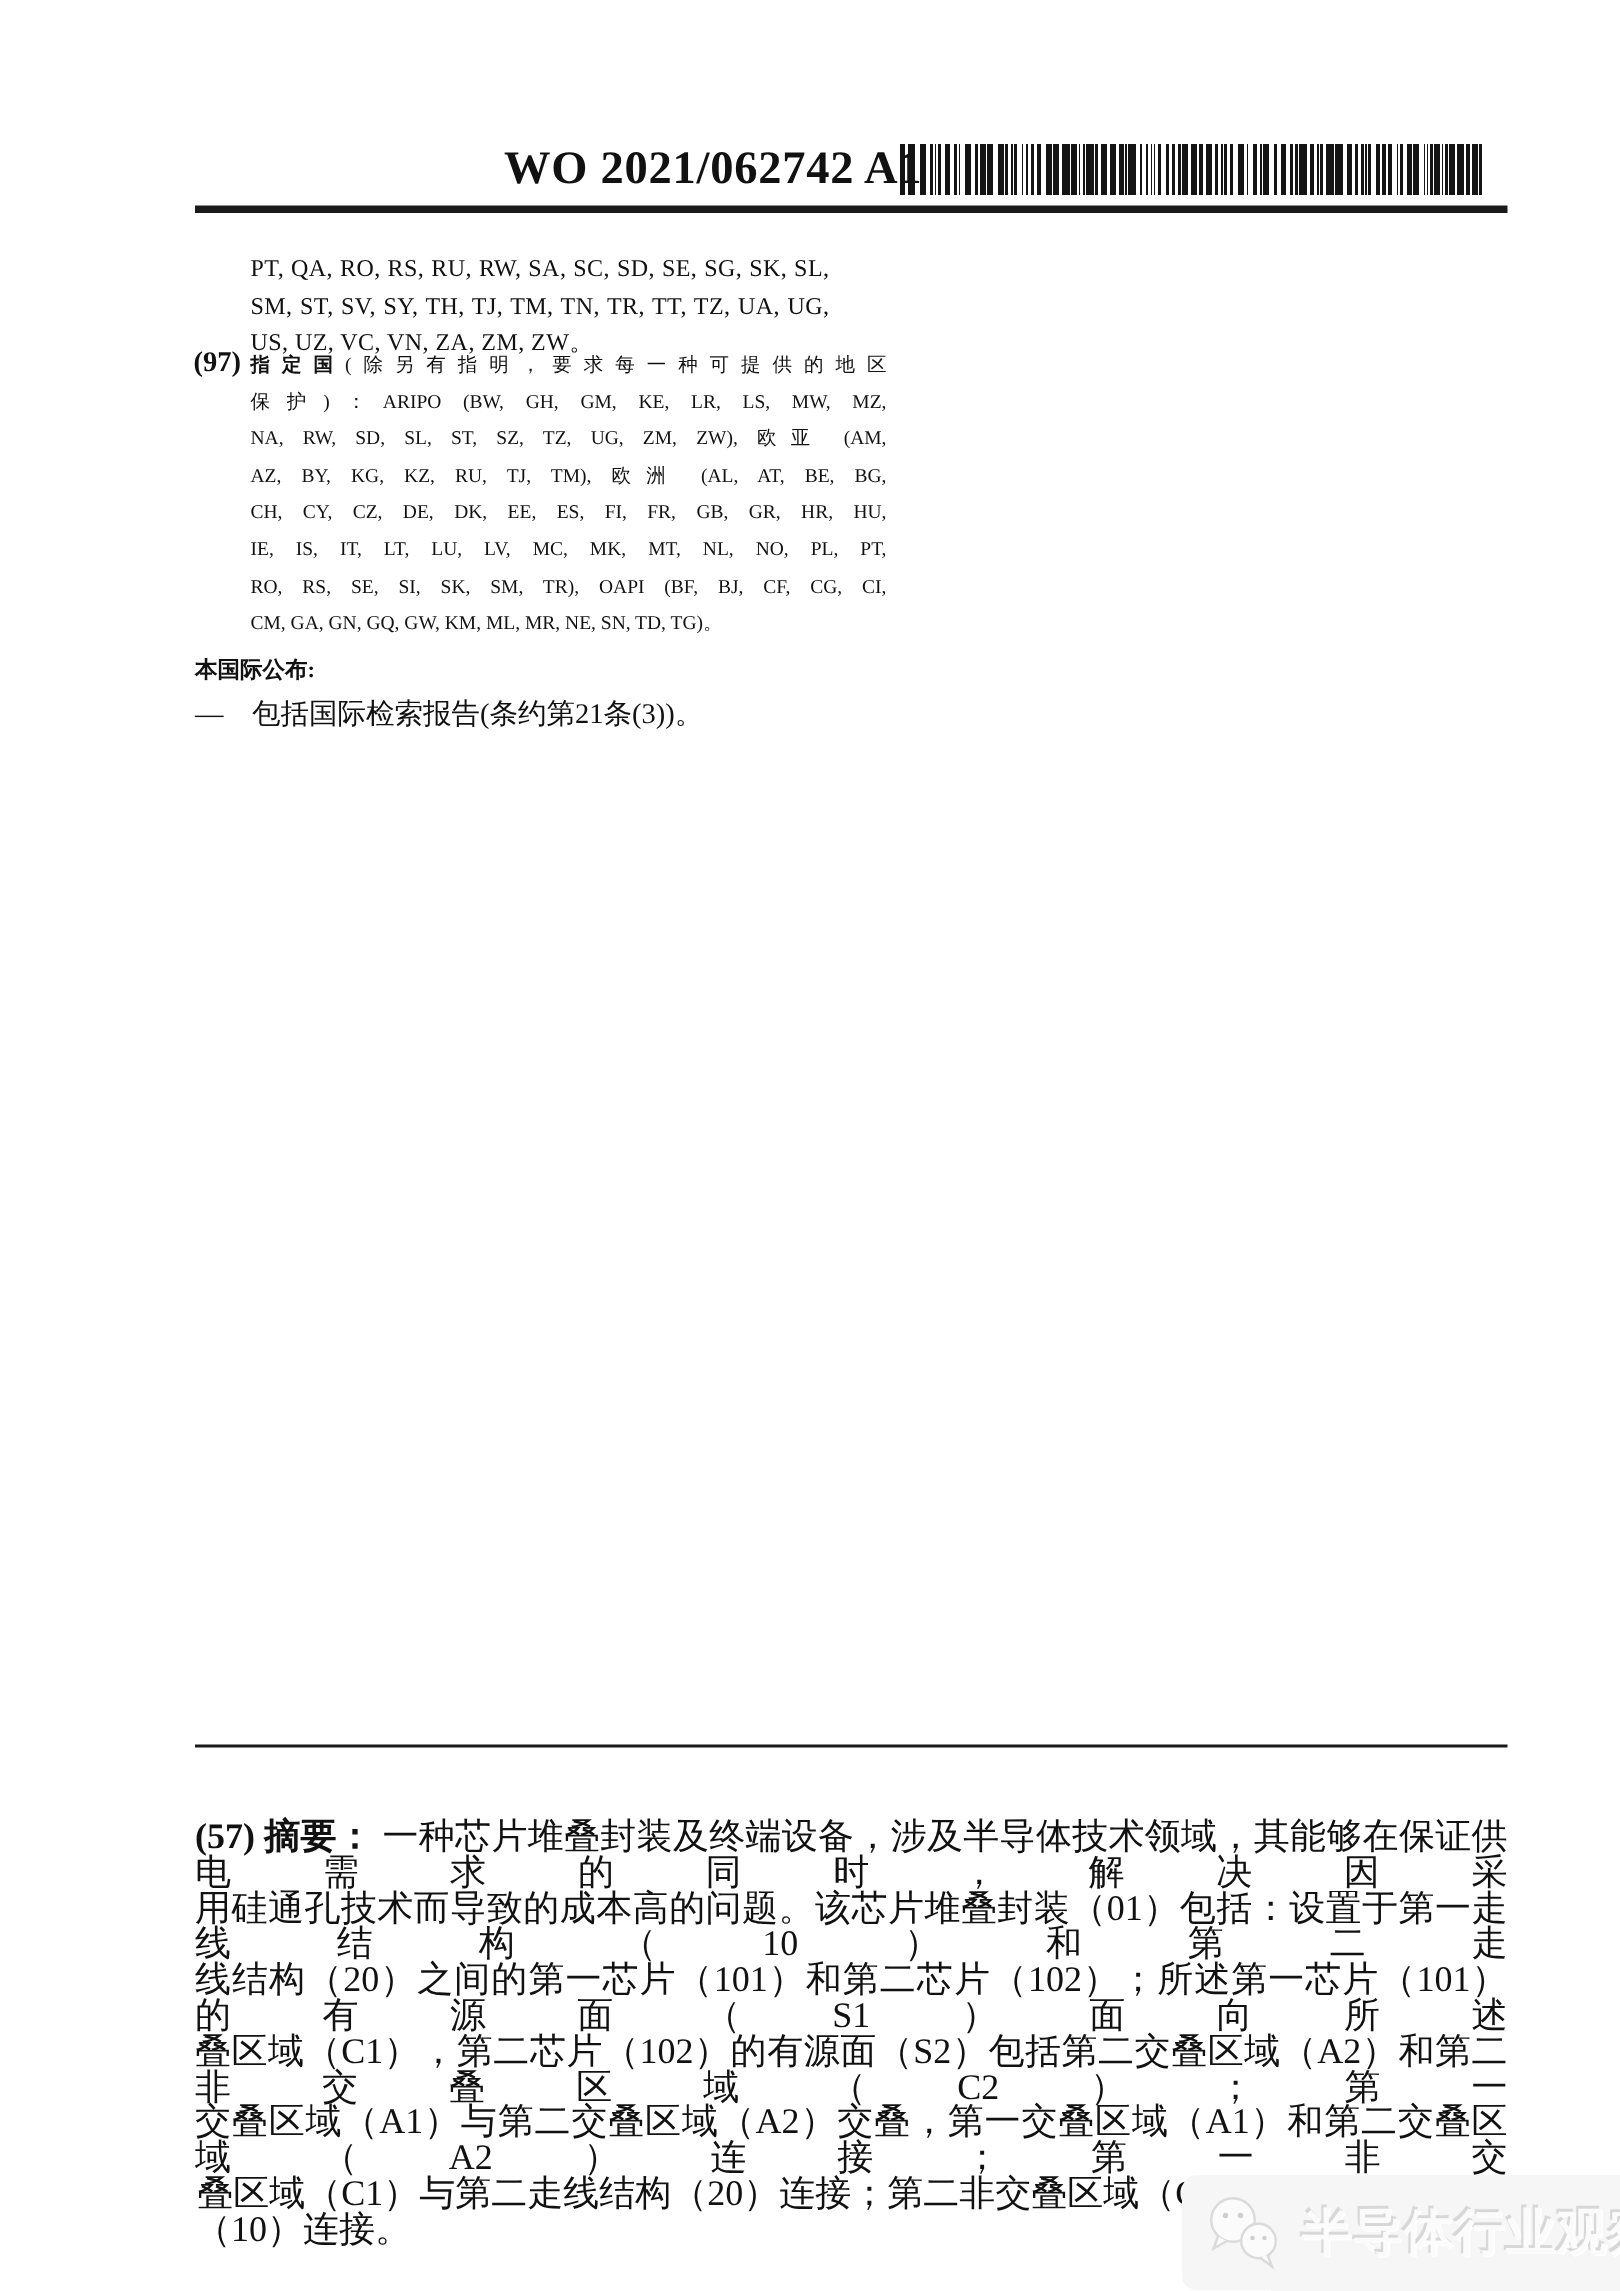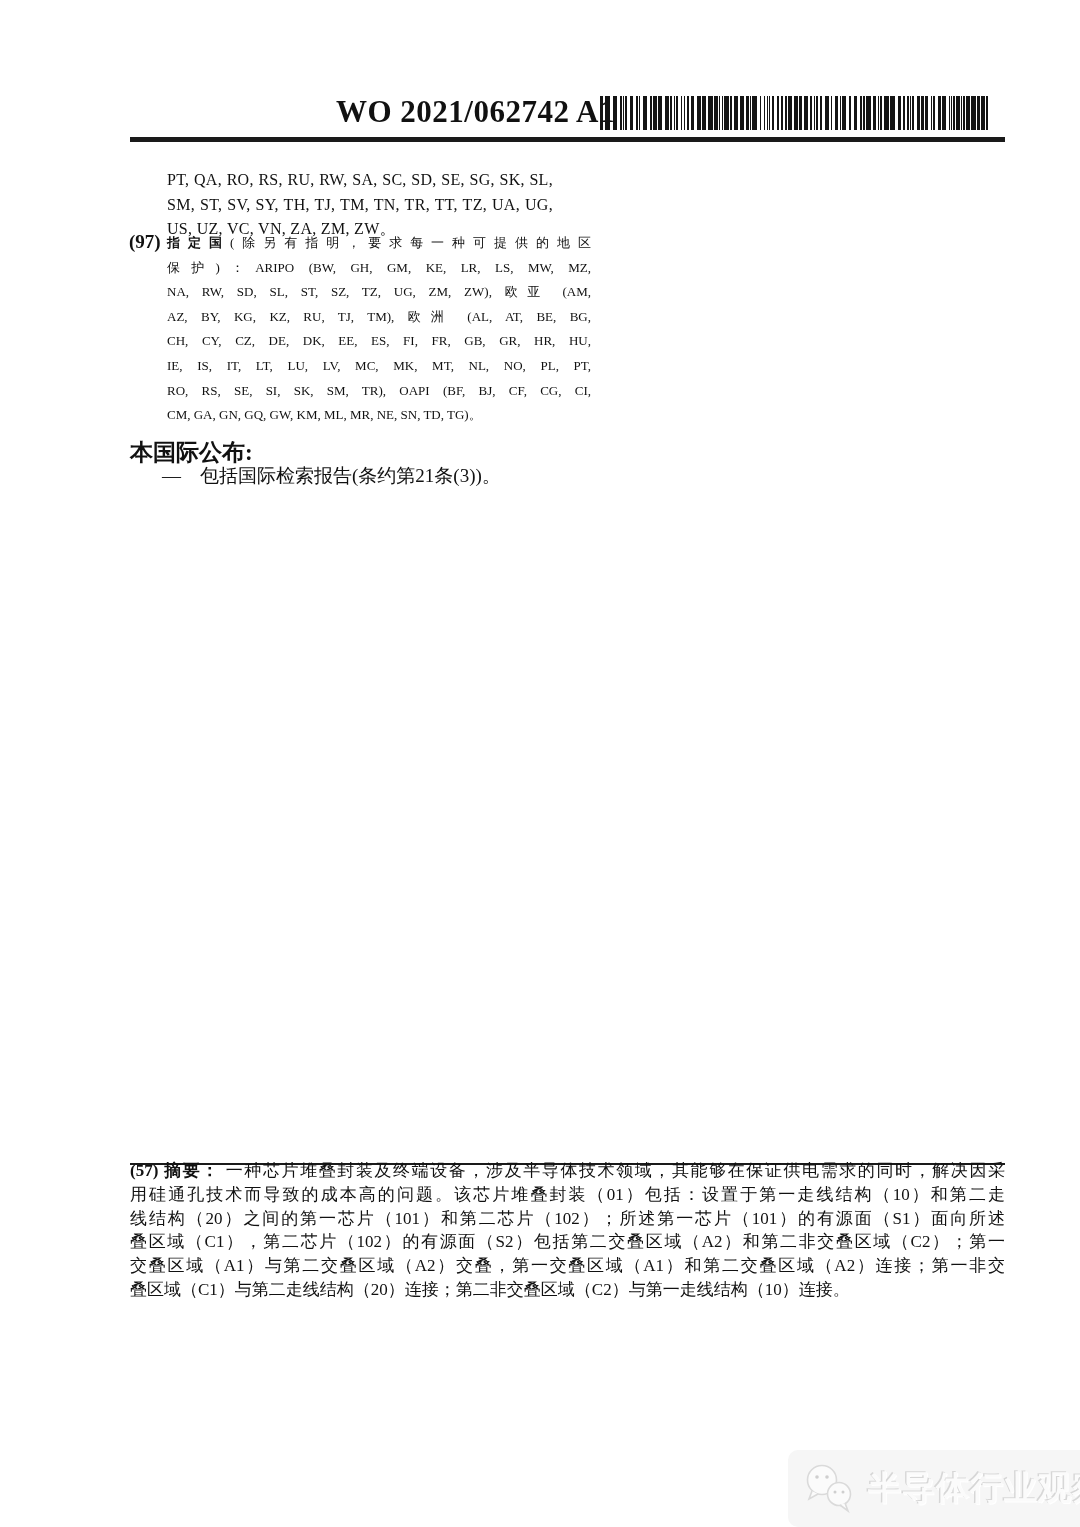--- a/index.html
+++ b/index.html
@@ -63,37 +63,36 @@
     width: 424px;
     font-size: 13px;
     line-height: 24.6px;
   }
   .s84-body .b { font-weight: bold; }
 
   .pubnote-heading {
     position: absolute;
     left: 130px; top: 437px;
     font-weight: bold;
-    font-size: 23px;
+    font-size: 15px;
   }
   .pubnote-item {
     position: absolute;
     left: 130px; top: 463px;
     width: 480px;
     font-size: 19px;
-    margin-left: 32px;
   }
   .pubnote-item .dash { display: inline-block; width: 38px; }
 
   
   .abstract {
     position: absolute;
-    left: 130px; top: 1159px;
+    left: 130px; top: 1214px;
     width: 875px;
-    font-size: 17px;
+    font-size: 24px;
     line-height: 23.8px;
   }
   .abstract .b { font-weight: bold; }
 
   
   .watermark {
     position: absolute;
     left: 788px; top: 1450px;
     width: 292px; height: 77px;
     background: #f6f6f6;

